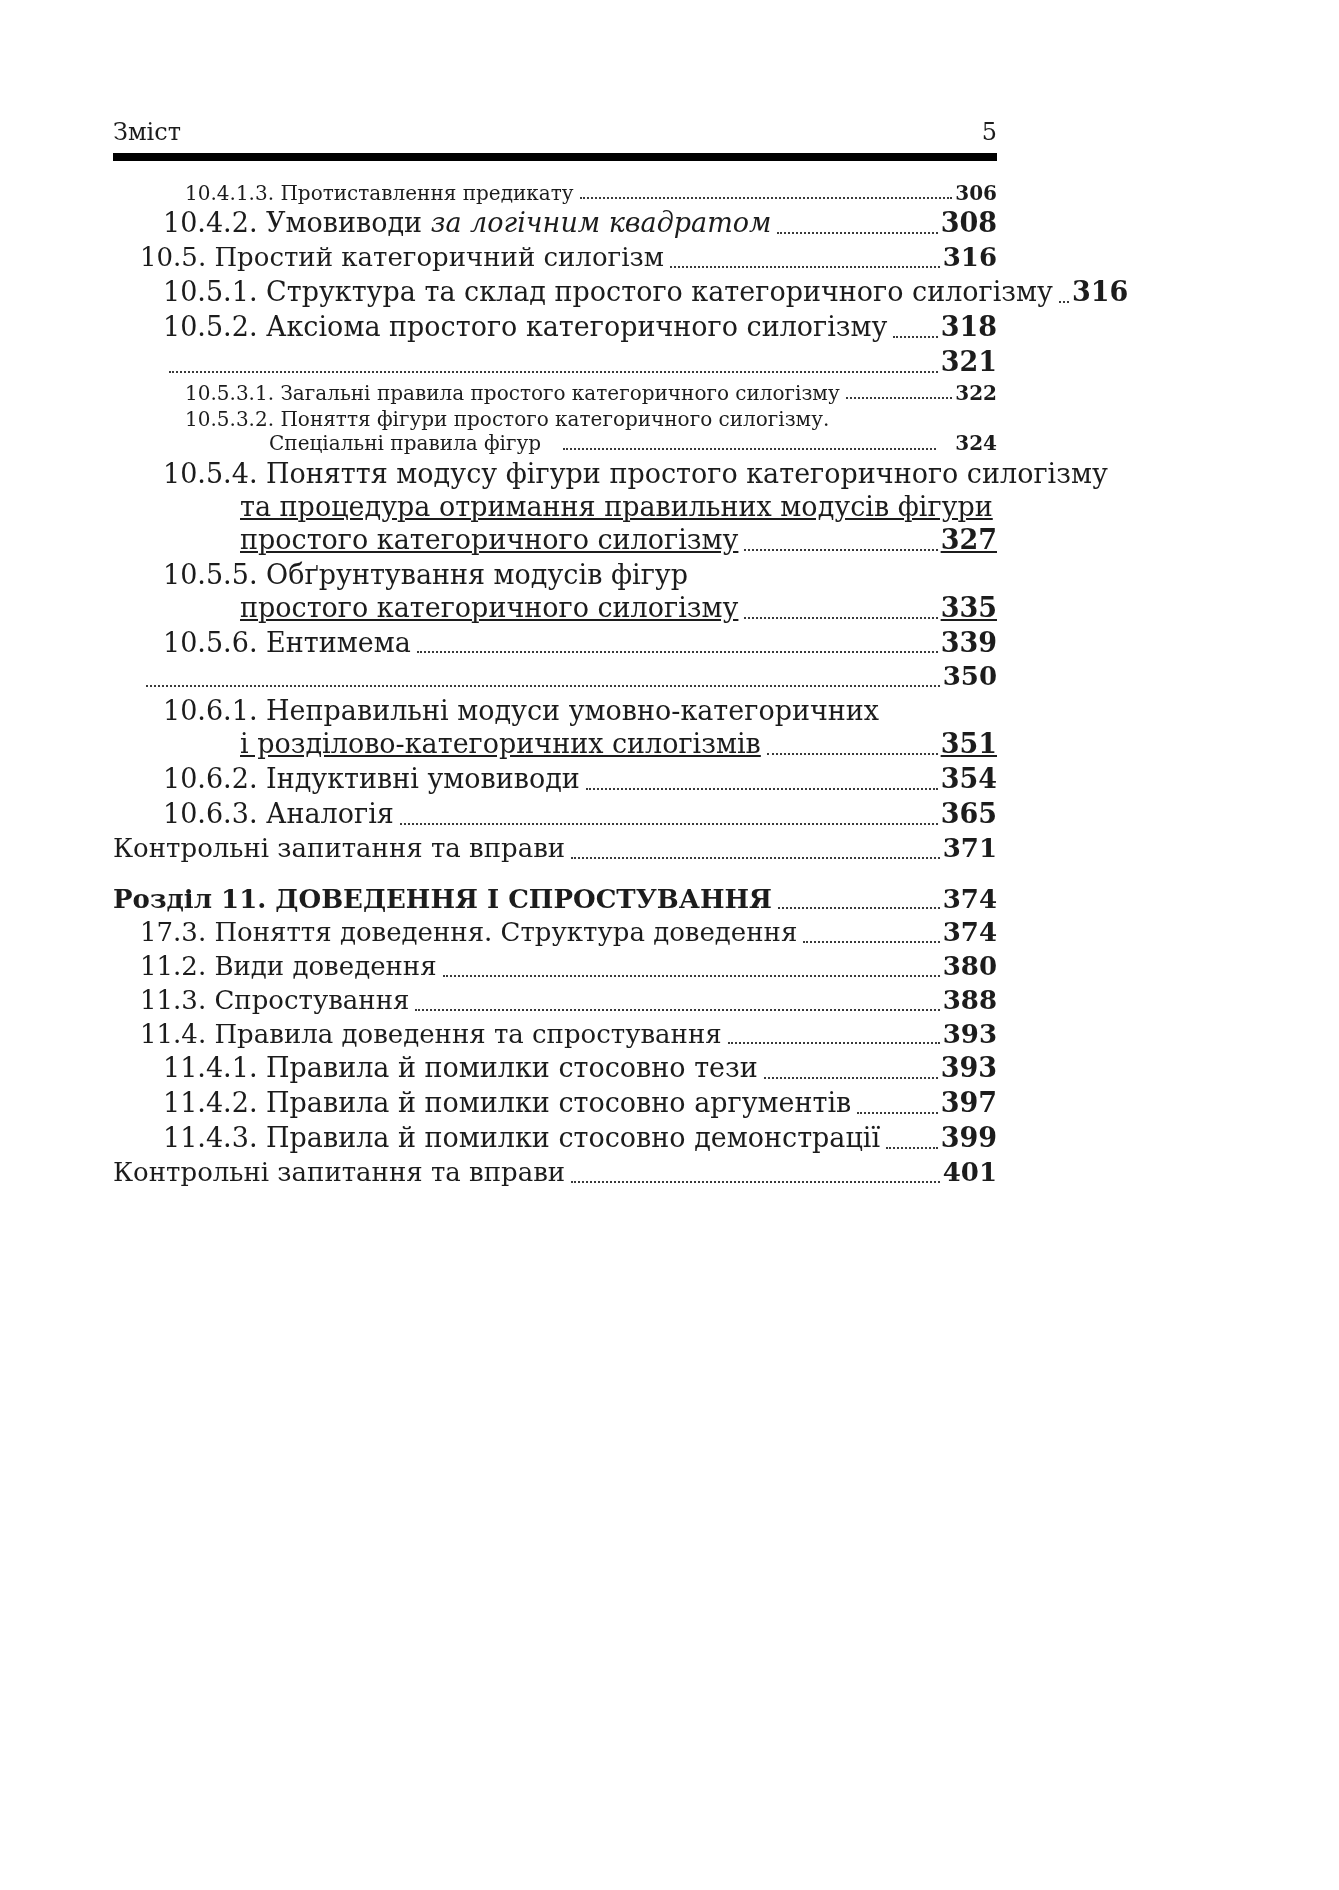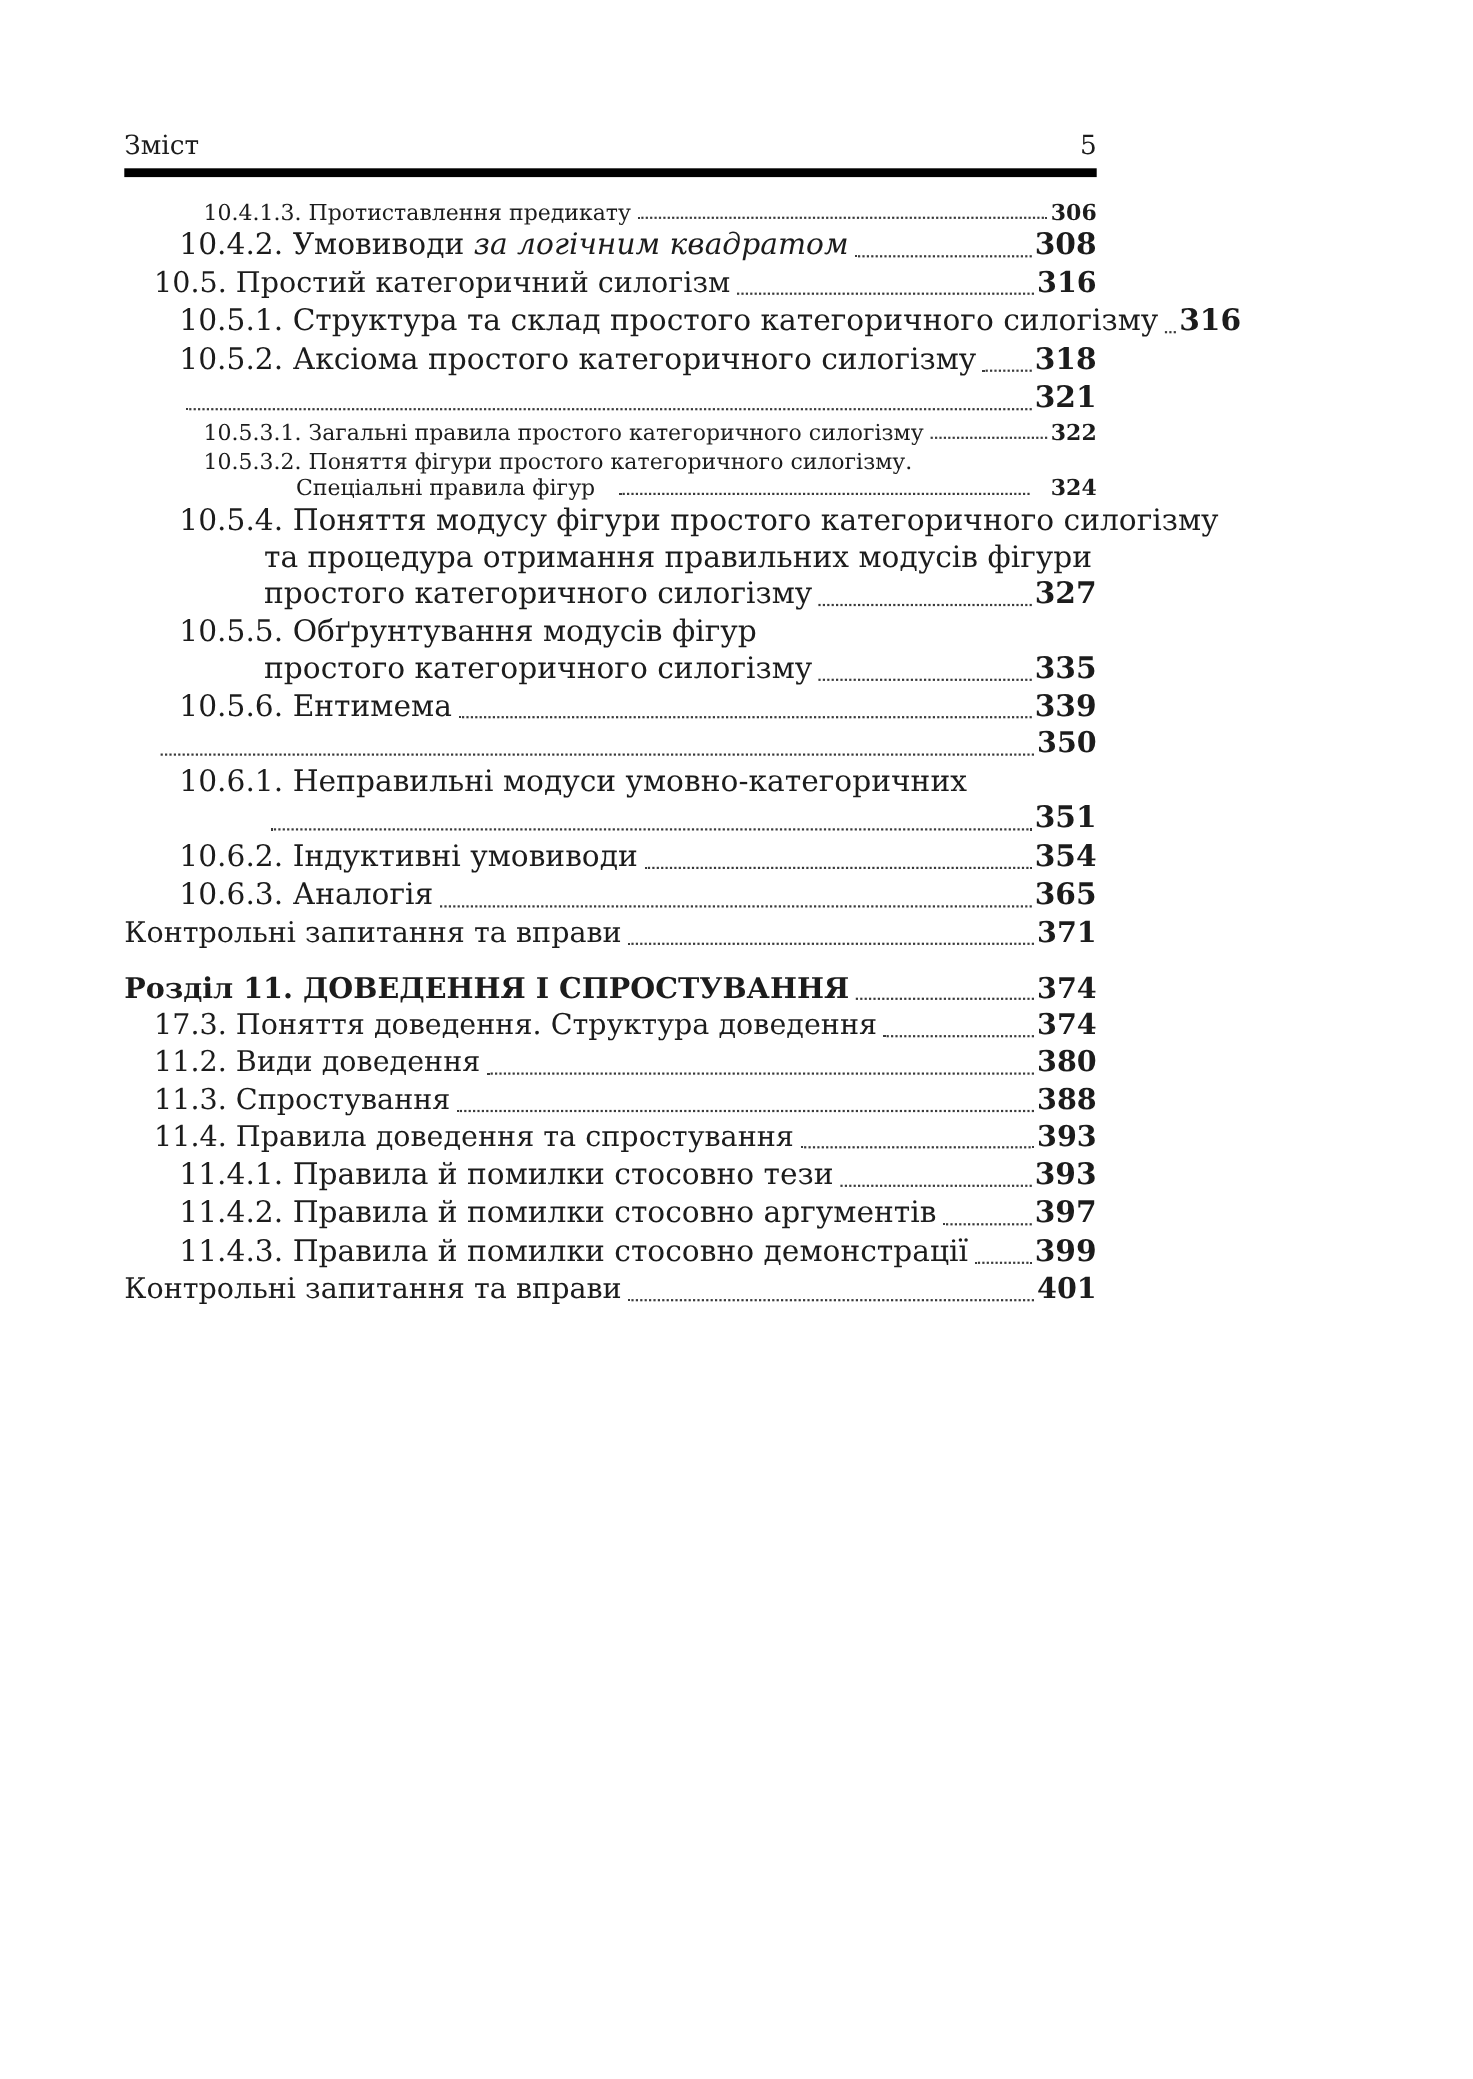--- a/index.html
+++ b/index.html
@@ -35,21 +35,21 @@
   .toc .entry { margin-bottom: 2px; }
   .entry.lv0 { margin-left: 0;    font-size: 26px; }
   .entry.lv1 { margin-left: 27px; font-size: 26px; }
   .entry.lv2 { margin-left: 50px; font-size: 27px; }
   .entry.lv3 { margin-left: 72px; font-size: 20px; }
   .entry.gap { margin-top: 19px; }
   .line {
     display: flex;
     line-height: 1.22;
   }
-  .entry.lv2 .line.cont { padding-left: 77px; }
+  .entry.lv2 .line.cont { padding-left: 77px; text-decoration: underline; }
   .entry.lv3 .line.cont { padding-left: 84px; gap: 16px; }
   .txt { white-space: pre; }
   .entry.bold .txt { font-weight: 700; }
   .it { font-style: italic; }
   .leader {
     flex: 1;
     min-width: 10px;
     border-bottom: 2px dotted #3a3a3a;
     margin: 0 3px 6px 6px;
   }
@@ -157,20 +157,21 @@
           <div class="line">
             <span class="leader"></span>
             <span class="pg">350</span>
           </div>
         </div>
         <div class="entry lv2">
           <div class="line">
             <span class="txt"><span>10.6.1. Неправильні модуси умовно-категоричних</span></span>
           </div>
           <div class="line cont">
+            <span class="txt"><span>і розділово-категоричних силогізмів</span></span>
             <span class="leader"></span>
             <span class="pg">351</span>
           </div>
         </div>
         <div class="entry lv2">
           <div class="line">
             <span class="txt"><span>10.6.2. Індуктивні умовиводи</span></span>
             <span class="leader"></span>
             <span class="pg">354</span>
           </div>

